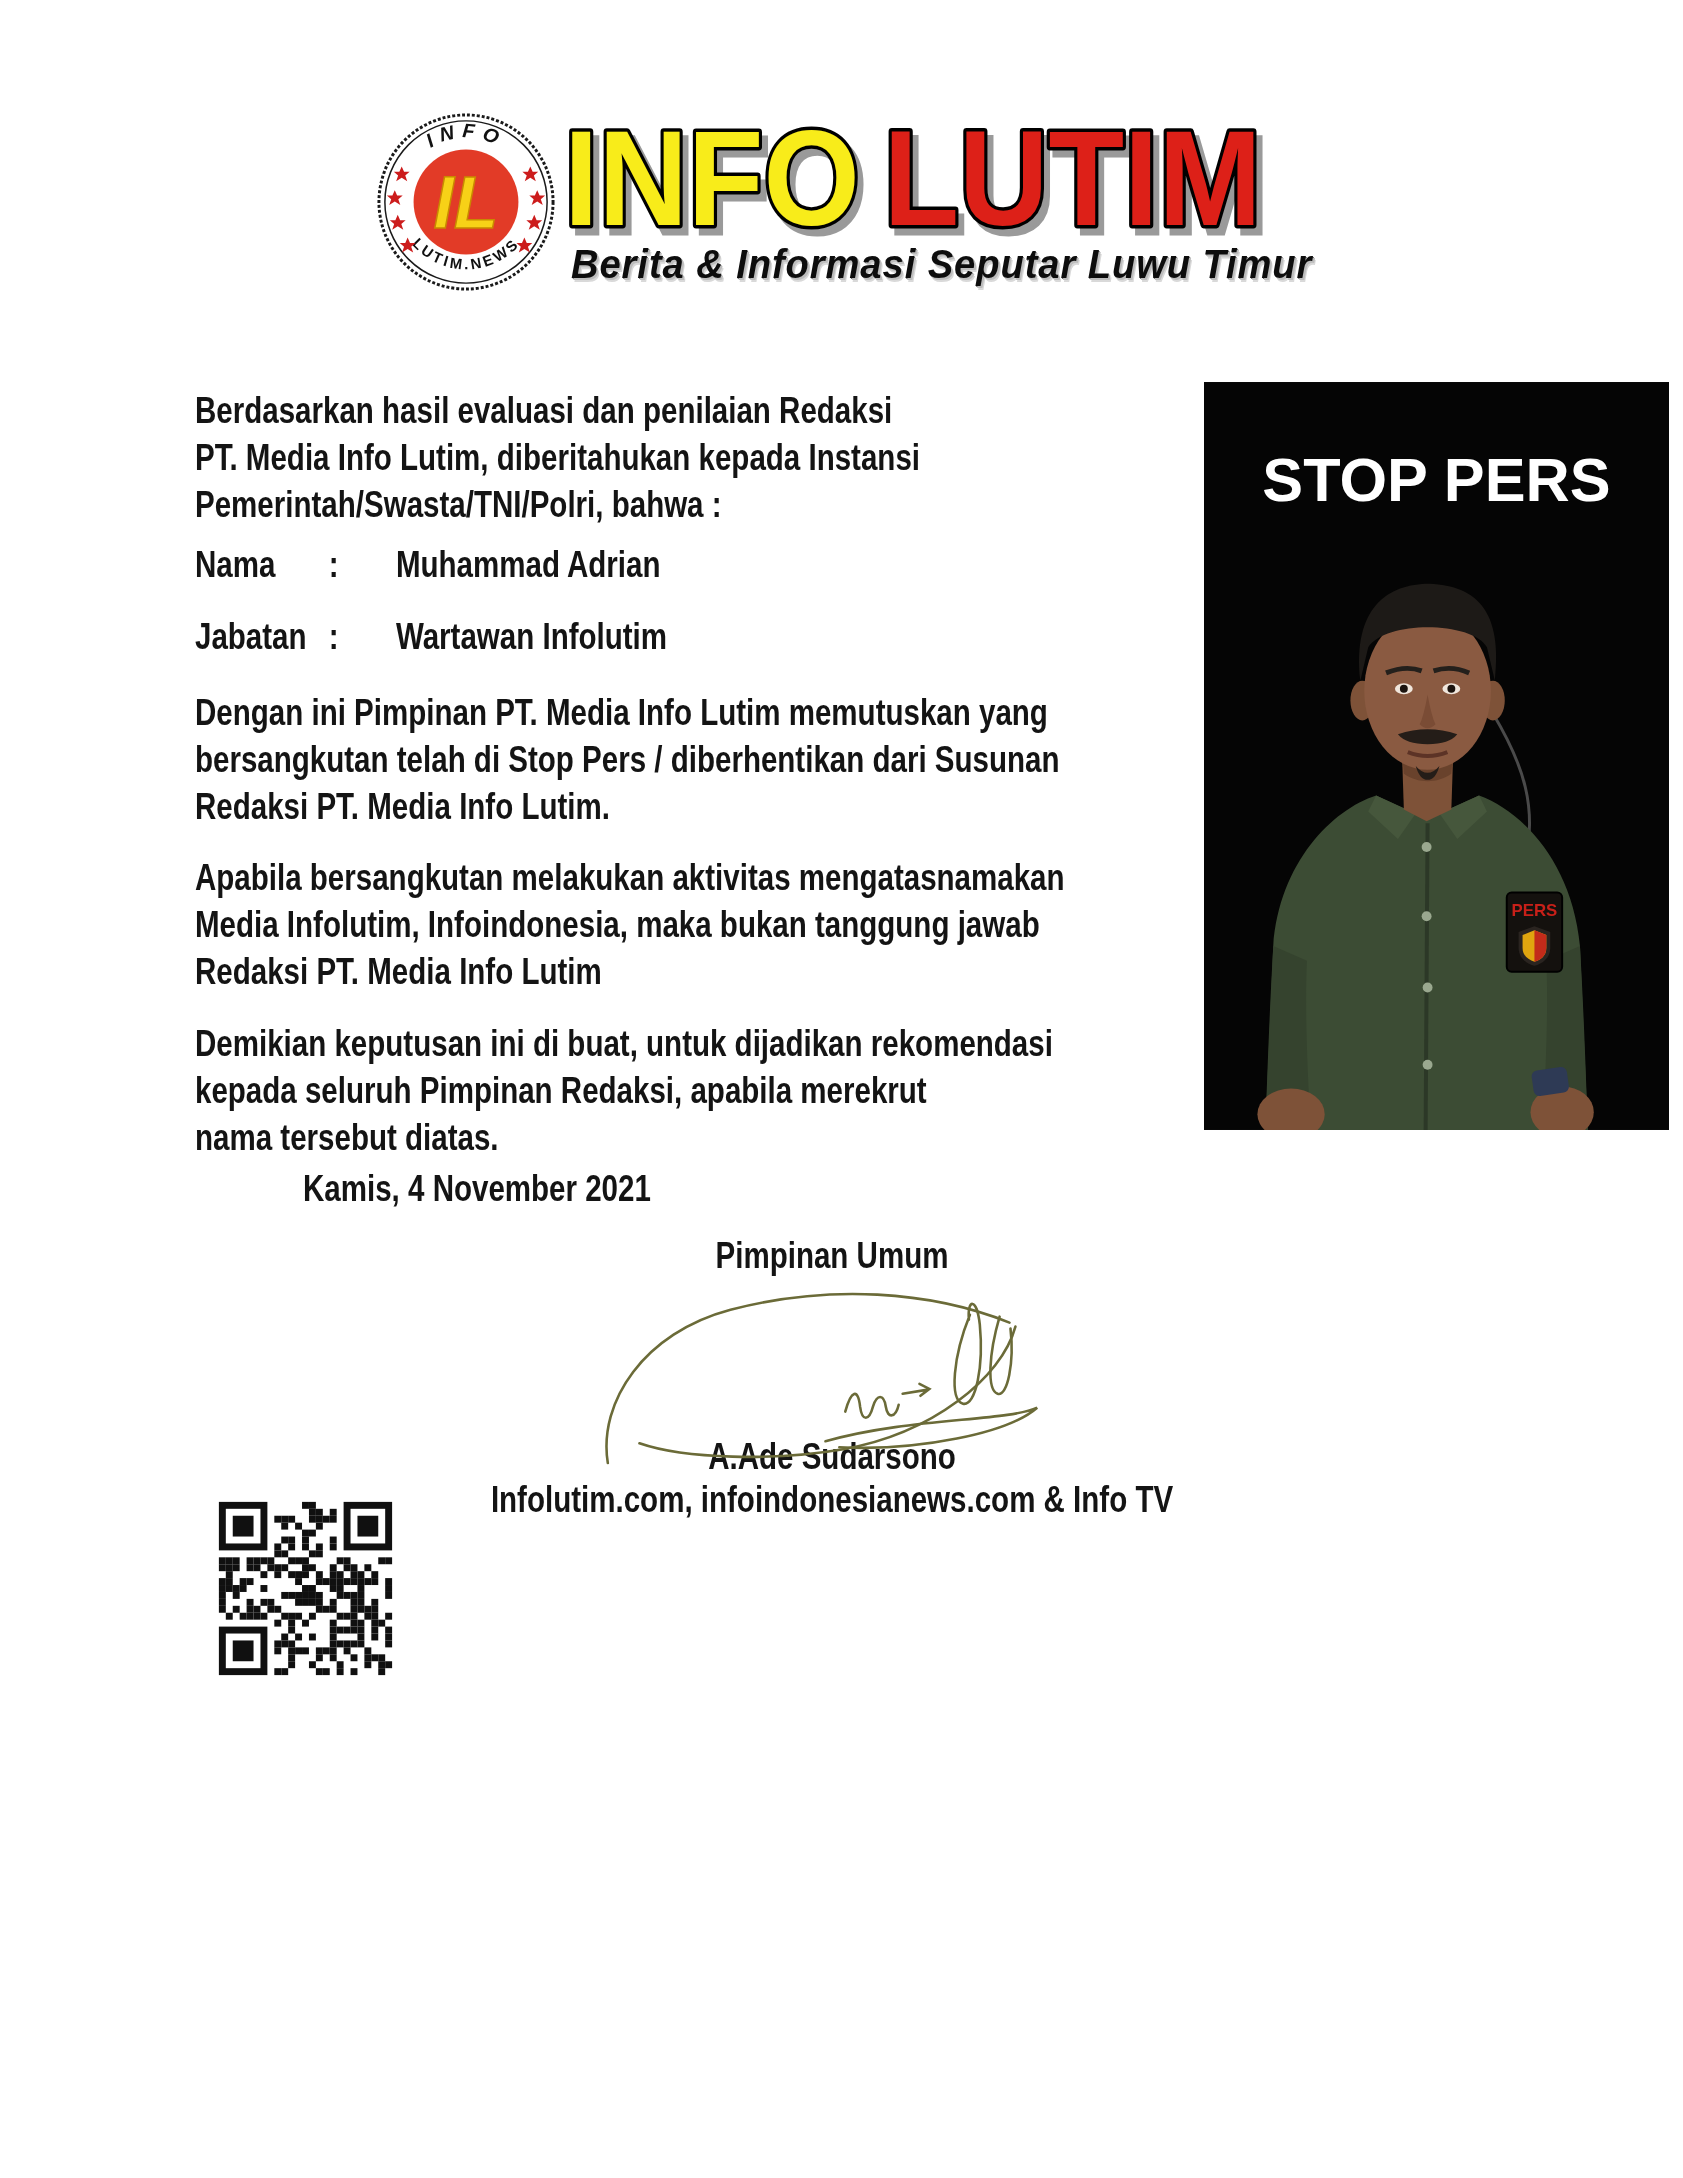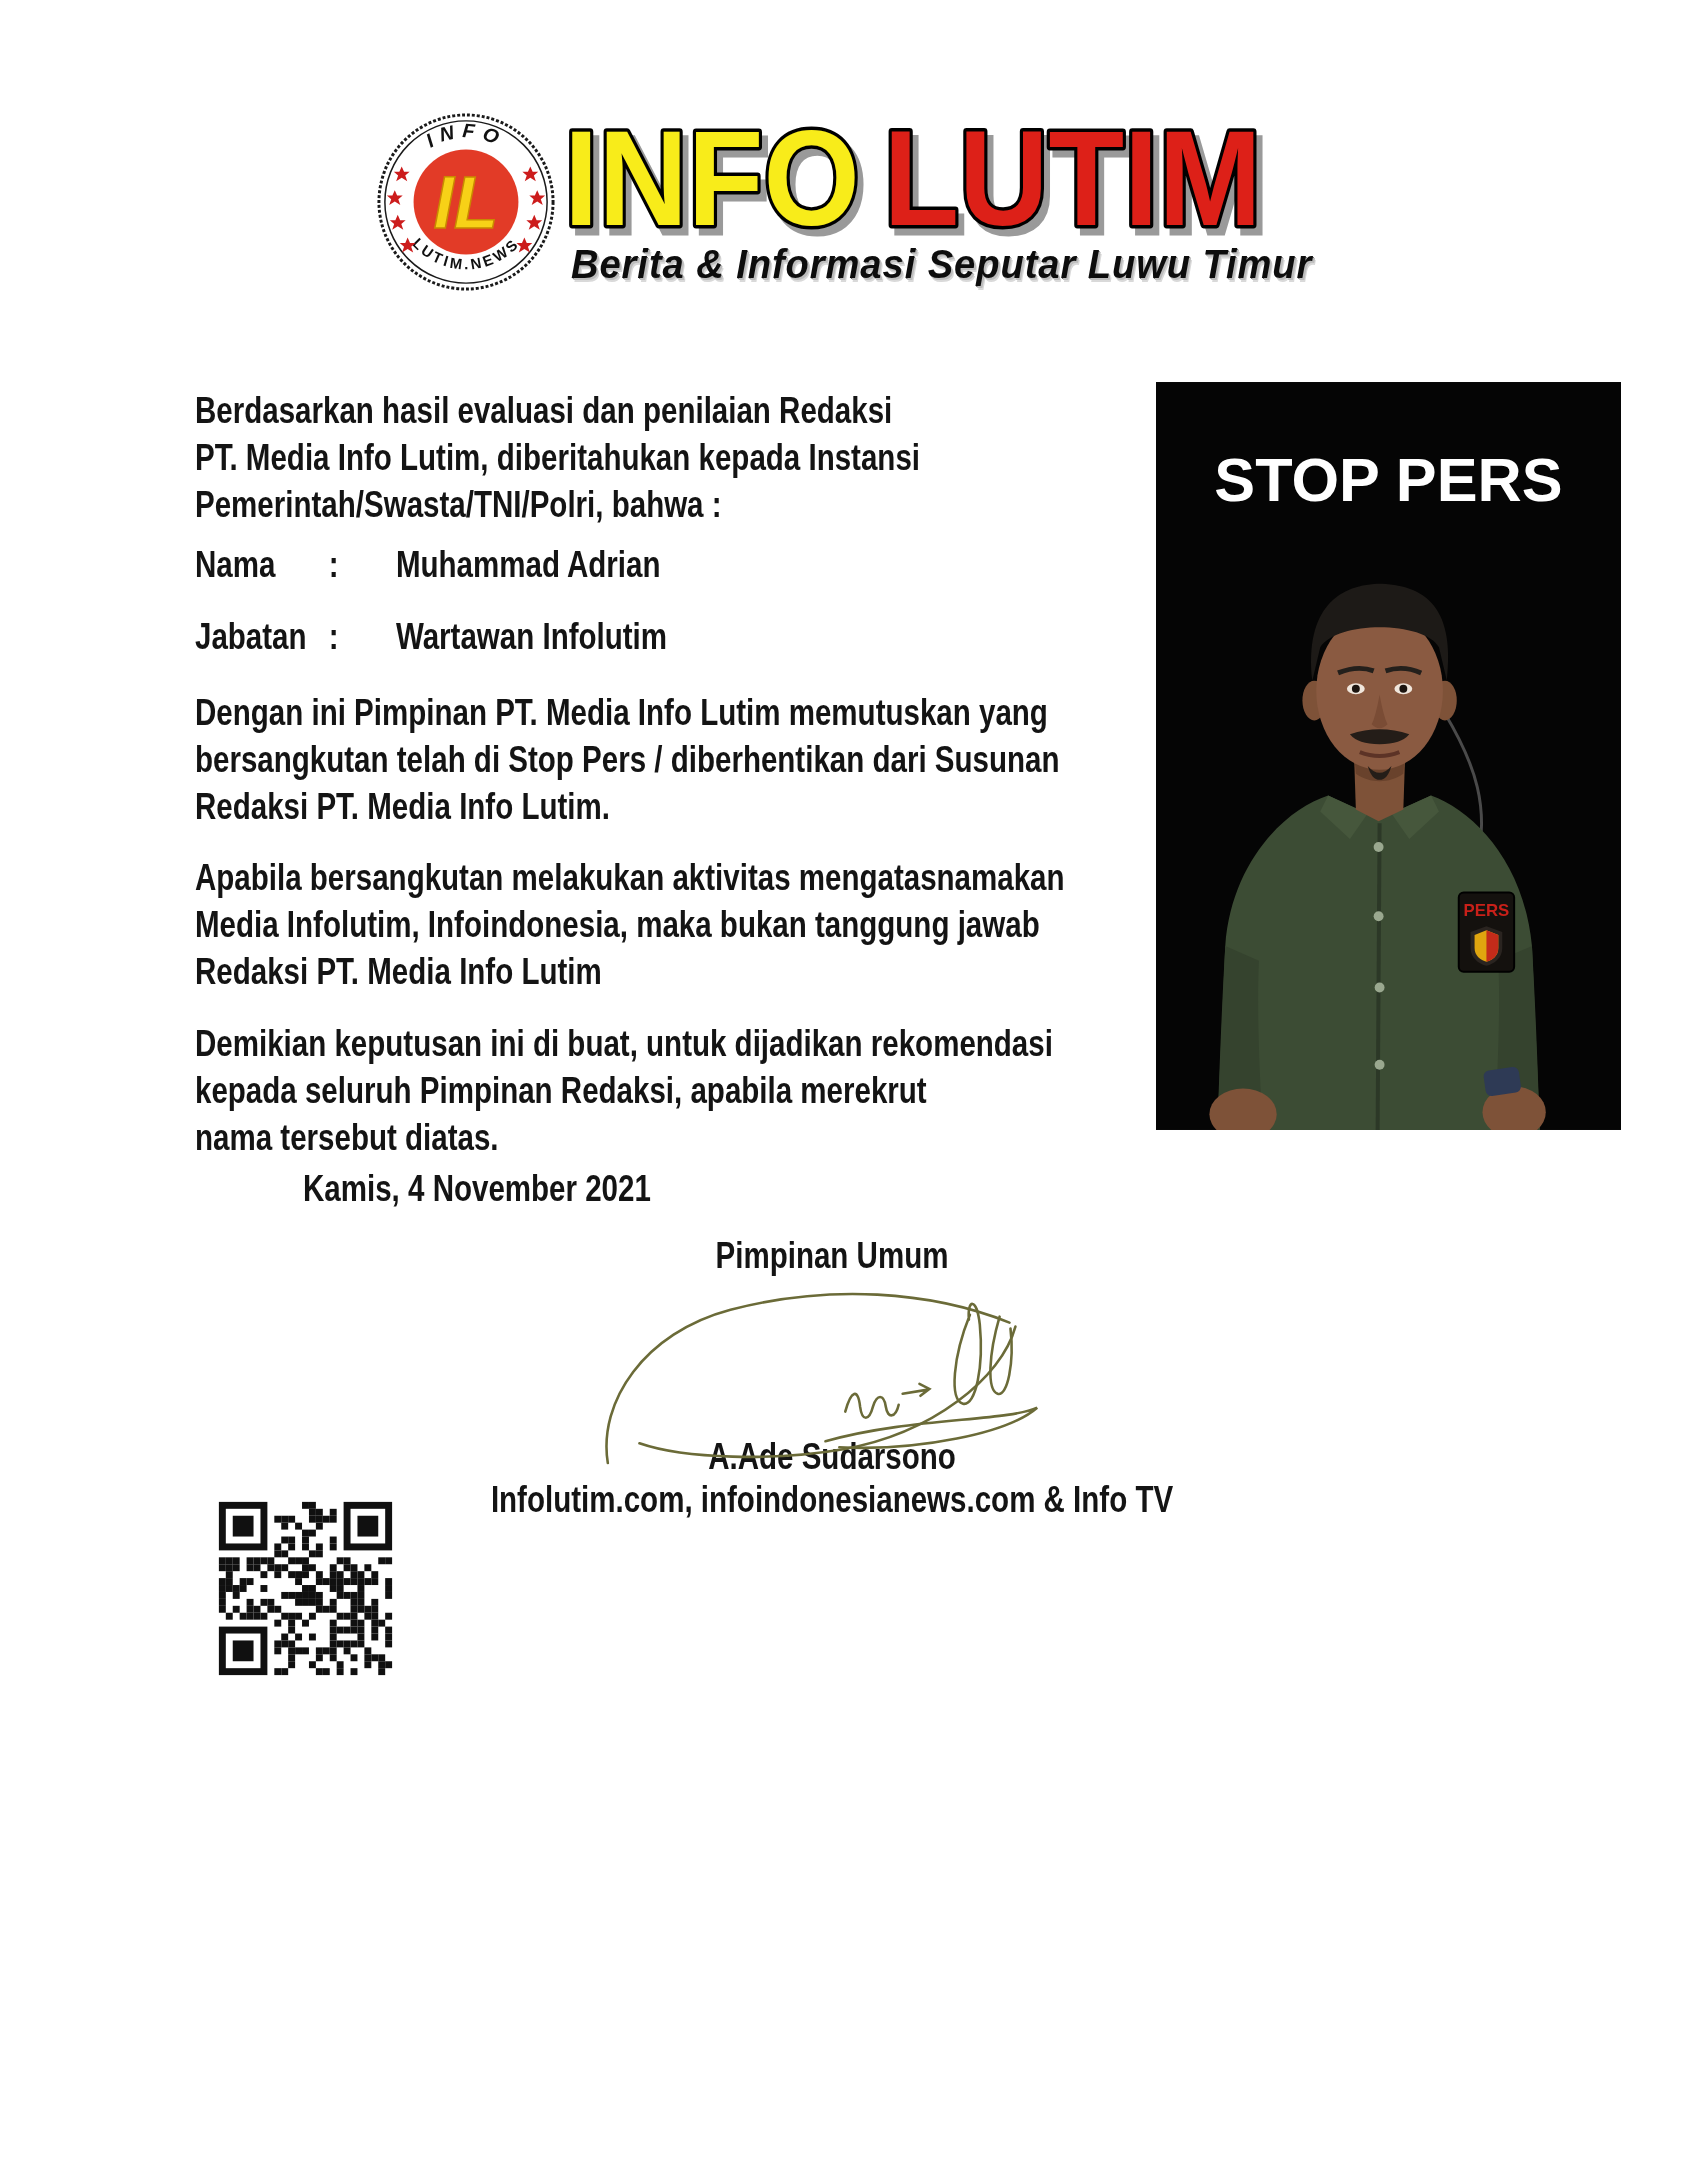--- a/index.html
+++ b/index.html
@@ -27,21 +27,21 @@
   .field-row .sep{display:inline-block;width:82px;}
   .date-line{position:absolute;left:303px;top:1168px;font-size:36px;font-weight:bold;color:#141414;
     transform:scaleX(.82);transform-origin:0 0;white-space:nowrap;}
   
   .center-line{
     position:absolute;left:416px;width:832px;text-align:center;font-size:36px;font-weight:bold;color:#141414;
     transform:scaleX(.82);transform-origin:50% 0;white-space:nowrap;
   }
   .sig-svg{position:absolute;left:590px;top:1283px;width:465px;height:188px;pointer-events:none;}
   
-  .photo{position:absolute;left:1156px;top:382px;width:465px;height:528px;}
+  .photo{position:absolute;left:1204px;top:382px;width:465px;height:528px;}
   .photo svg{display:block;}
   
   .qr{position:absolute;left:208px;top:1491px;width:194px;height:194px;background:#fff;}
 </style>
 </head>
 <body>
 
 <div>
 
   <svg class="logo-badge" viewBox="0 0 186 192">

